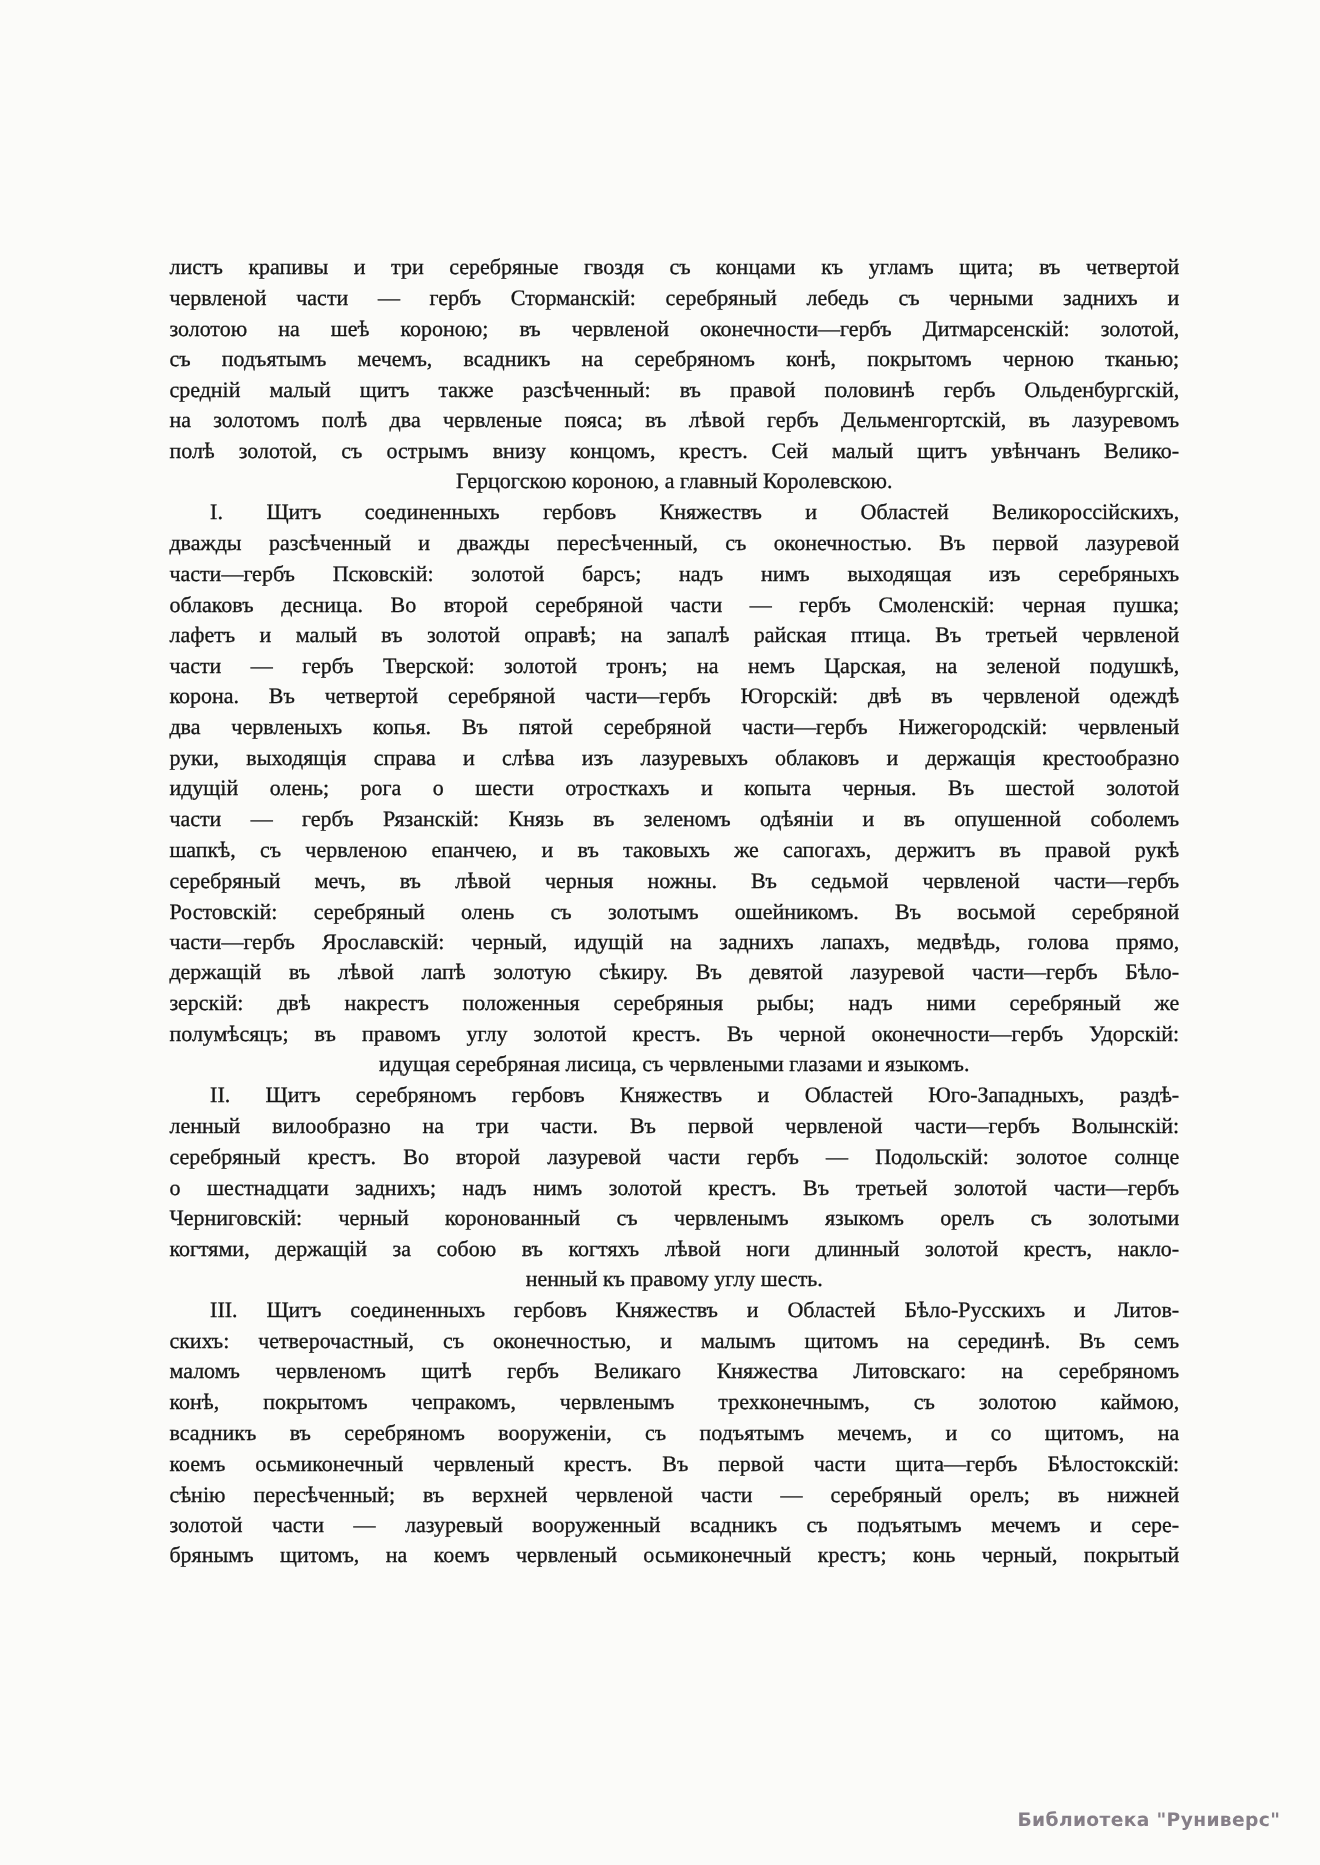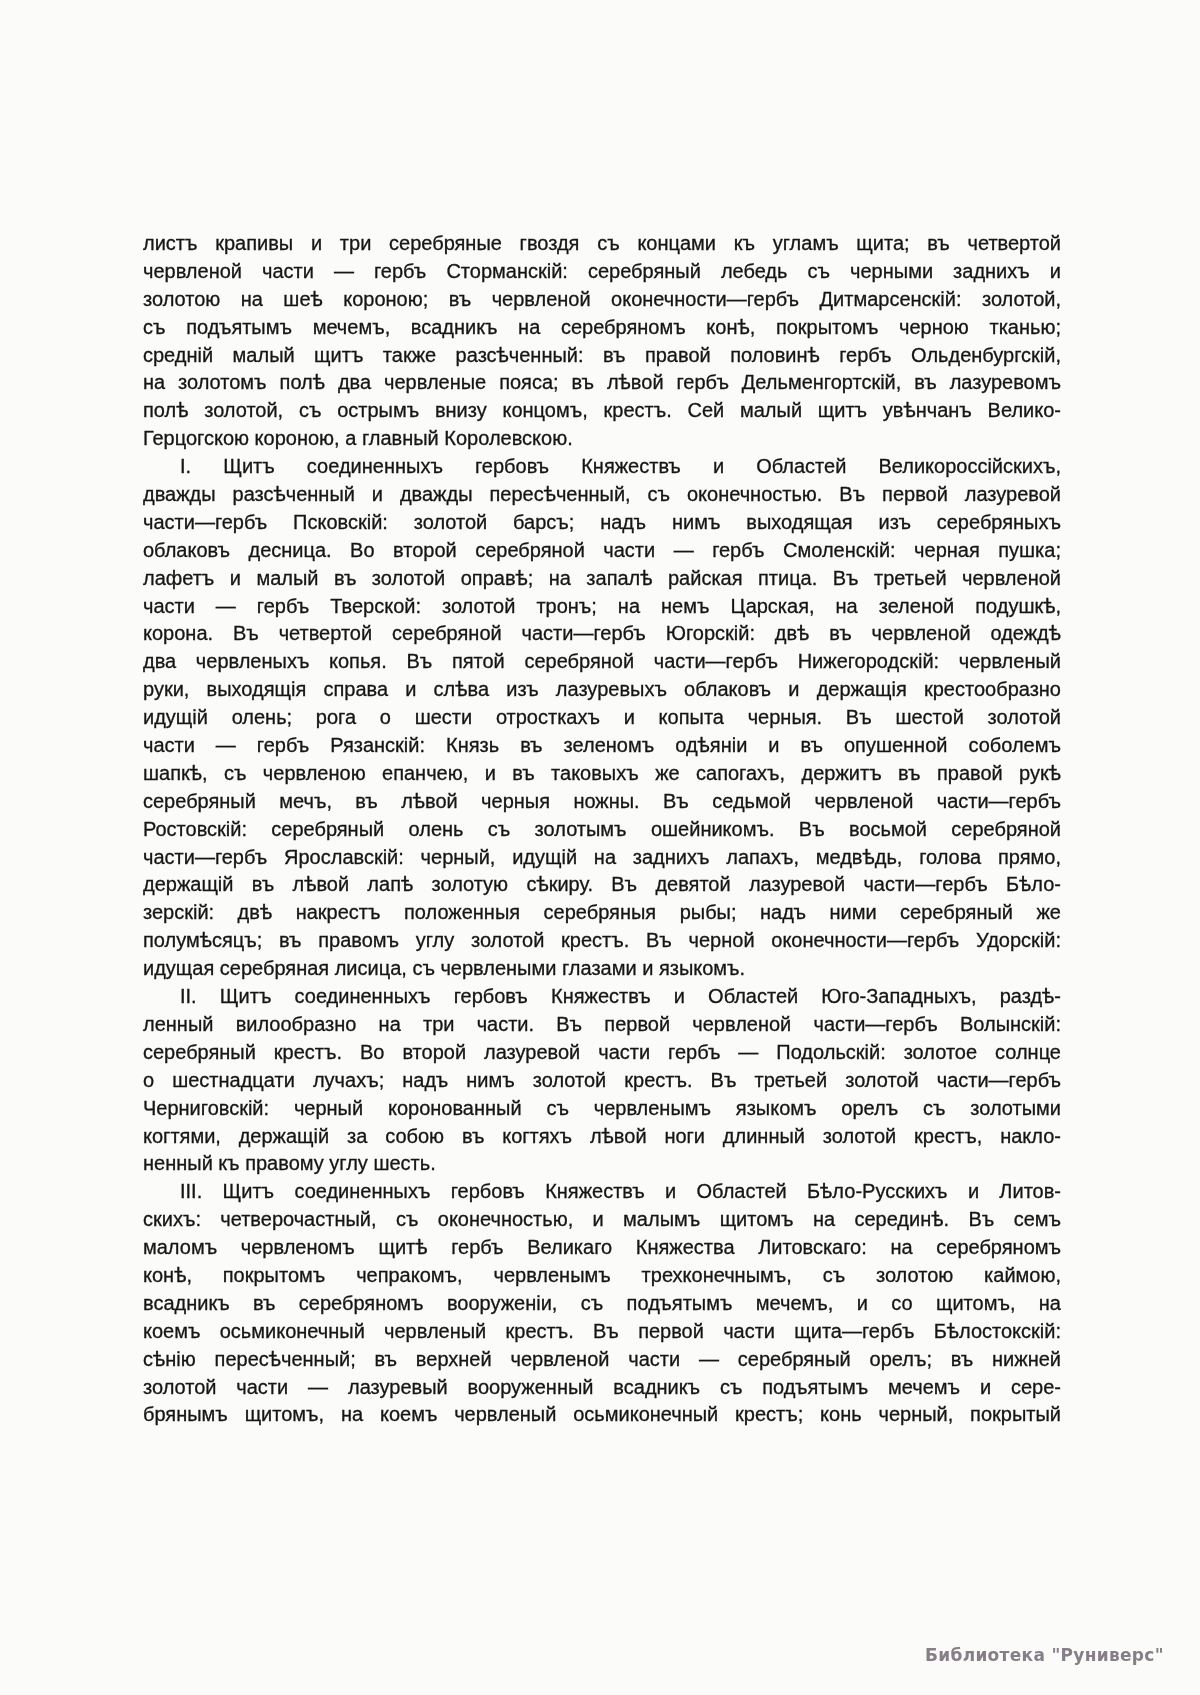--- a/index.html
+++ b/index.html
@@ -12,35 +12,35 @@
     background: #fbfbf9;
     position: relative;
     overflow: hidden;
   }
   .page {
     position: absolute;
     inset: 0;
   }
   .text-block {
     position: absolute;
-    left: 143px;
+    left: 154px;
     top: 230px;
     width: 918px;
-    font-family: Liberation Sans, sans-serif;
+    font-family: Liberation Serif, serif;
     font-size: 20px;
     color: #161616;
     -webkit-text-stroke: 0.3px #161616;
   }
   .par { margin: 0; padding: 0; }
   .line {
     height: 27.9px;
     line-height: 27.9px;
     white-space: normal;
     overflow: visible;
-    text-align: left;
+    text-align: center;
   }
   .line.just {
     text-align: justify;
     text-align-last: justify;
   }
   .line.indent {
     text-indent: 37px;
   }
   .watermark {
     position: absolute;
@@ -83,24 +83,24 @@
         <div class="line just">шапкѣ, съ червленою епанчею, и въ таковыхъ же сапогахъ, держитъ въ правой рукѣ</div>
         <div class="line just">серебряный мечъ, въ лѣвой черныя ножны. Въ седьмой червленой части—гербъ</div>
         <div class="line just">Ростовскій: серебряный олень съ золотымъ ошейникомъ. Въ восьмой серебряной</div>
         <div class="line just">части—гербъ Ярославскій: черный, идущій на заднихъ лапахъ, медвѣдь, голова прямо,</div>
         <div class="line just">держащій въ лѣвой лапѣ золотую сѣкиру. Въ девятой лазуревой части—гербъ Бѣло-</div>
         <div class="line just">зерскій: двѣ накрестъ положенныя серебряныя рыбы; надъ ними серебряный же</div>
         <div class="line just">полумѣсяцъ; въ правомъ углу золотой крестъ. Въ черной оконечности—гербъ Удорскій:</div>
         <div class="line">идущая серебряная лисица, съ червлеными глазами и языкомъ.</div>
       </div>
       <div class="par">
-        <div class="line just indent">II. Щитъ соединенныхъ гербовъ Княжествъ и Областей Юго-Западныхъ, раздѣ-</div>
+        <div class="line just indent">II. Щитъ серебряномъ гербовъ Княжествъ и Областей Юго-Западныхъ, раздѣ-</div>
         <div class="line just">ленный вилообразно на три части. Въ первой червленой части—гербъ Волынскій:</div>
         <div class="line just">серебряный крестъ. Во второй лазуревой части гербъ — Подольскій: золотое солнце</div>
-        <div class="line just">о шестнадцати лучахъ; надъ нимъ золотой крестъ. Въ третьей золотой части—гербъ</div>
+        <div class="line just">о шестнадцати заднихъ; надъ нимъ золотой крестъ. Въ третьей золотой части—гербъ</div>
         <div class="line just">Черниговскій: черный коронованный съ червленымъ языкомъ орелъ съ золотыми</div>
         <div class="line just">когтями, держащій за собою въ когтяхъ лѣвой ноги длинный золотой крестъ, накло-</div>
         <div class="line">ненный къ правому углу шесть.</div>
       </div>
       <div class="par">
         <div class="line just indent">III. Щитъ соединенныхъ гербовъ Княжествъ и Областей Бѣло-Русскихъ и Литов-</div>
         <div class="line just">скихъ: четверочастный, съ оконечностью, и малымъ щитомъ на серединѣ. Въ семъ</div>
         <div class="line just">маломъ червленомъ щитѣ гербъ Великаго Княжества Литовскаго: на серебряномъ</div>
         <div class="line just">конѣ, покрытомъ чепракомъ, червленымъ трехконечнымъ, съ золотою каймою,</div>
         <div class="line just">всадникъ въ серебряномъ вооруженіи, съ подъятымъ мечемъ, и со щитомъ, на</div>

